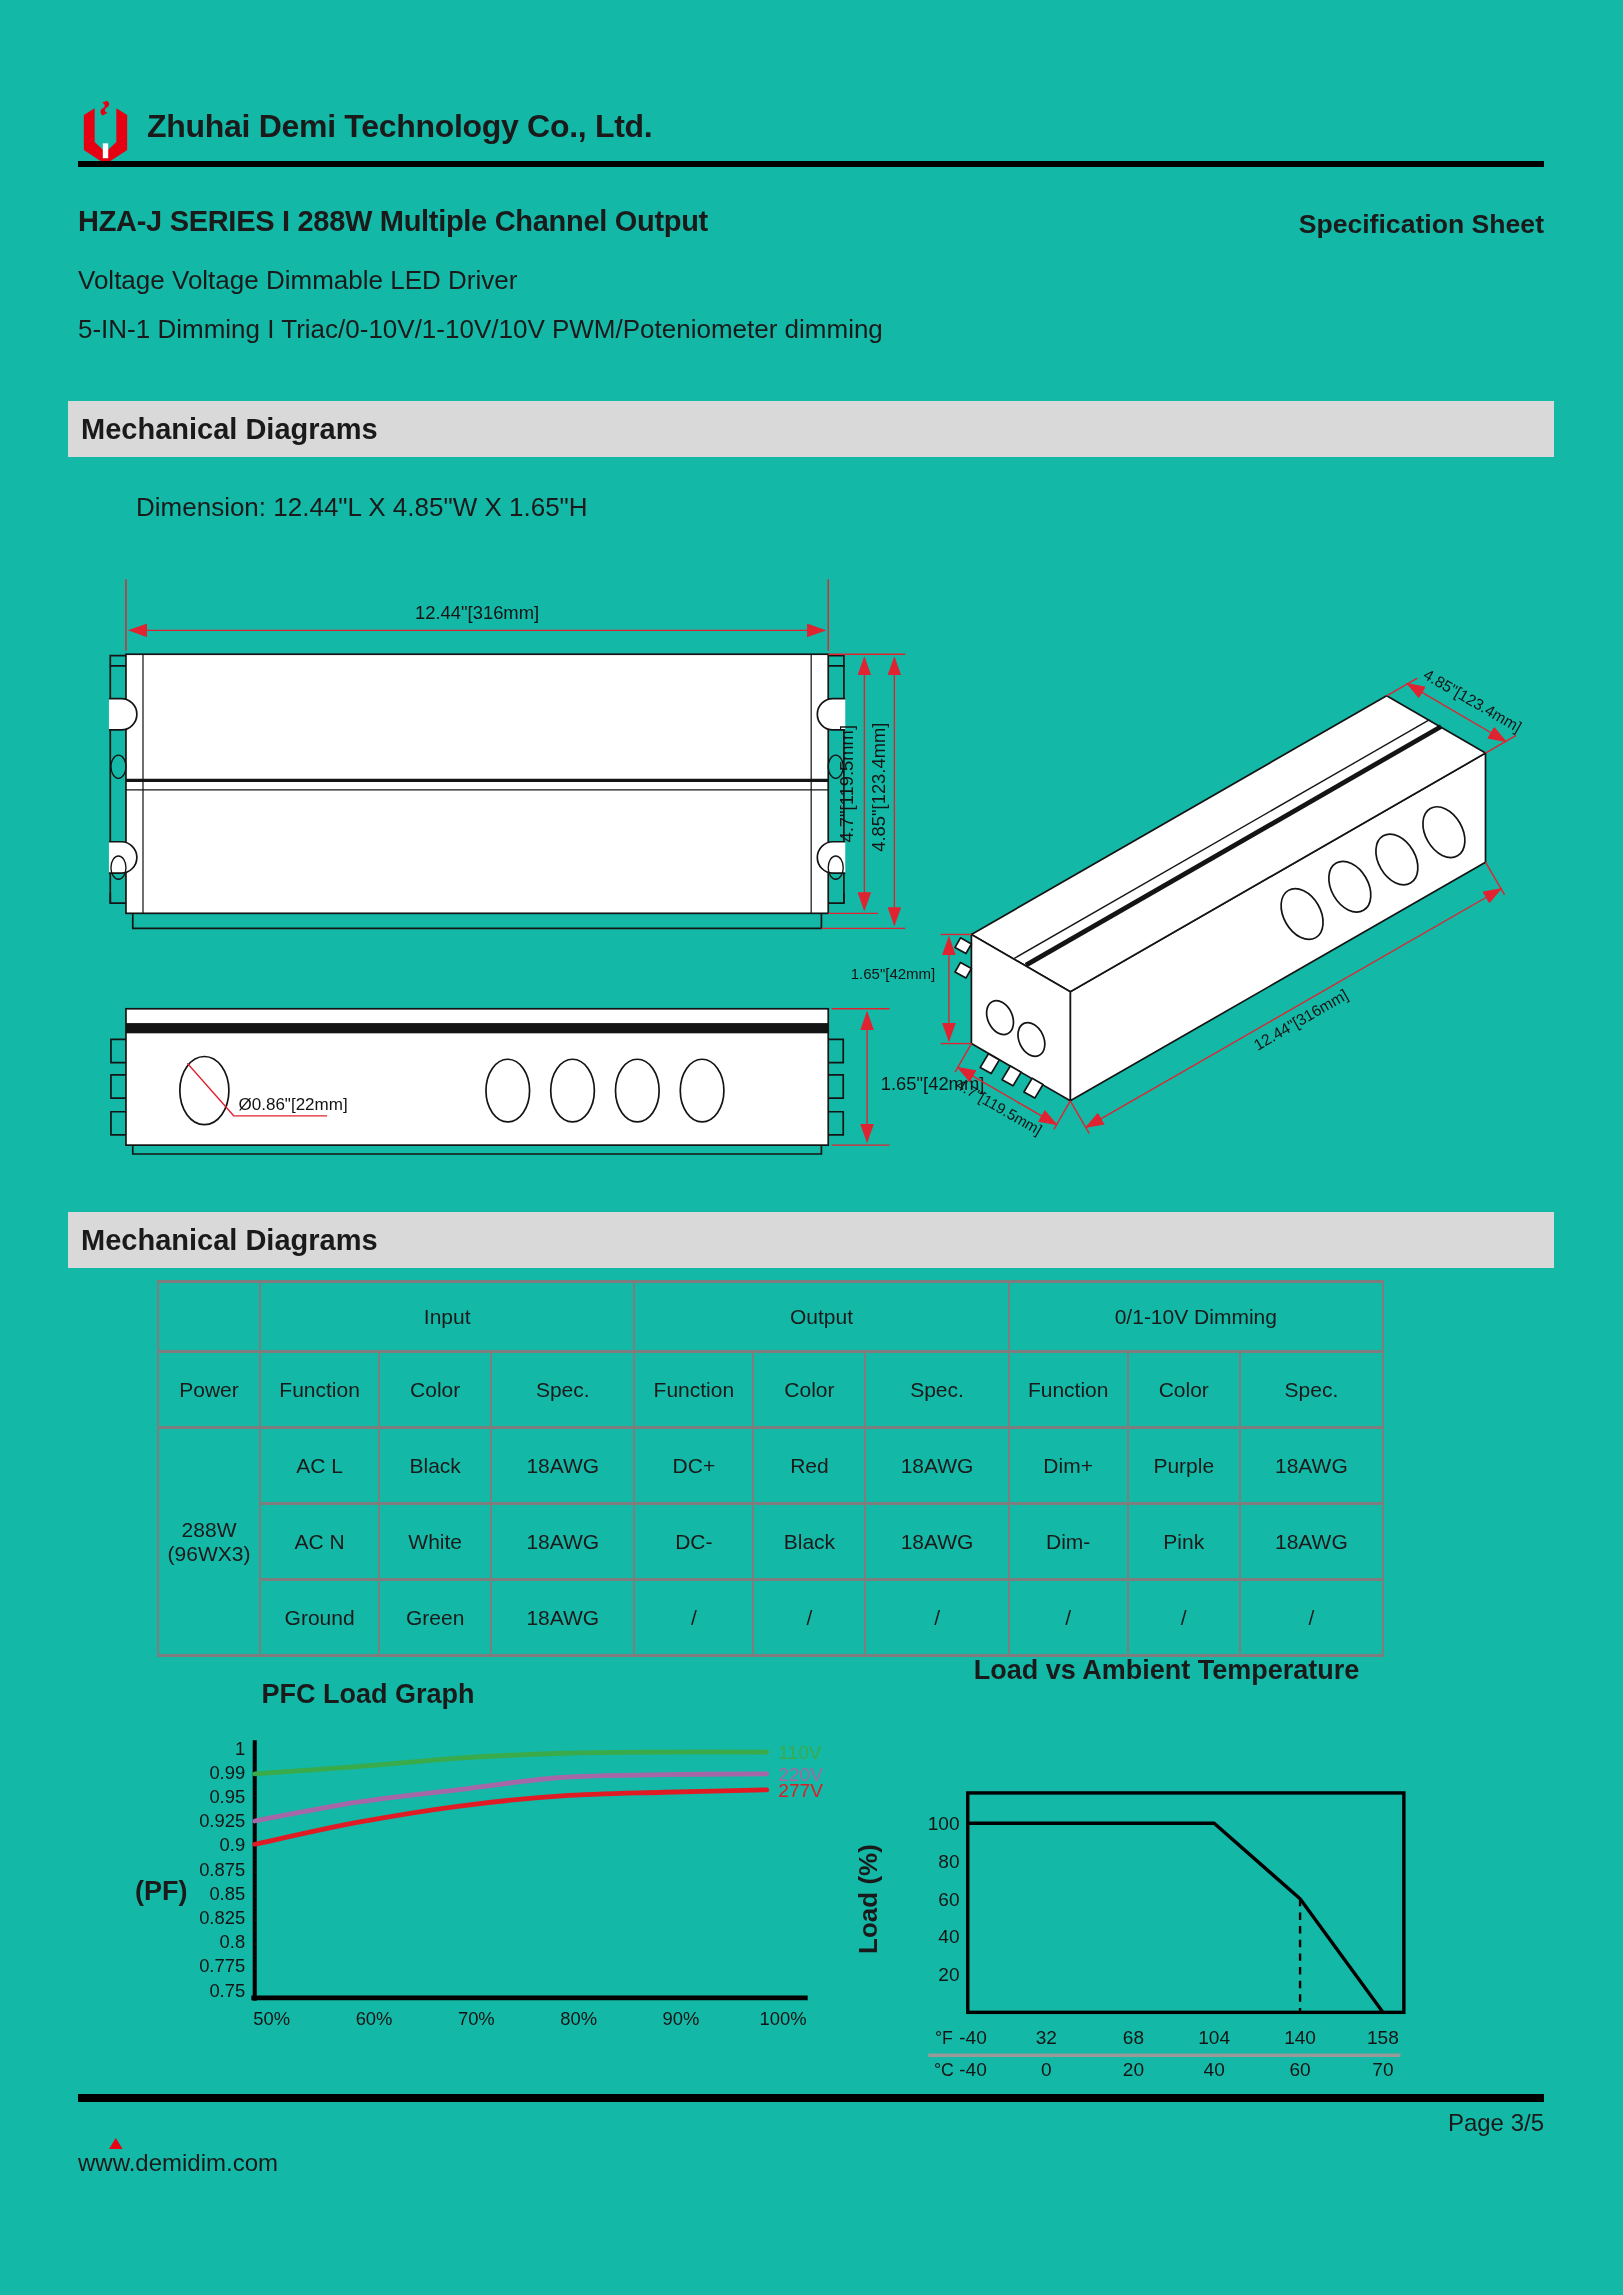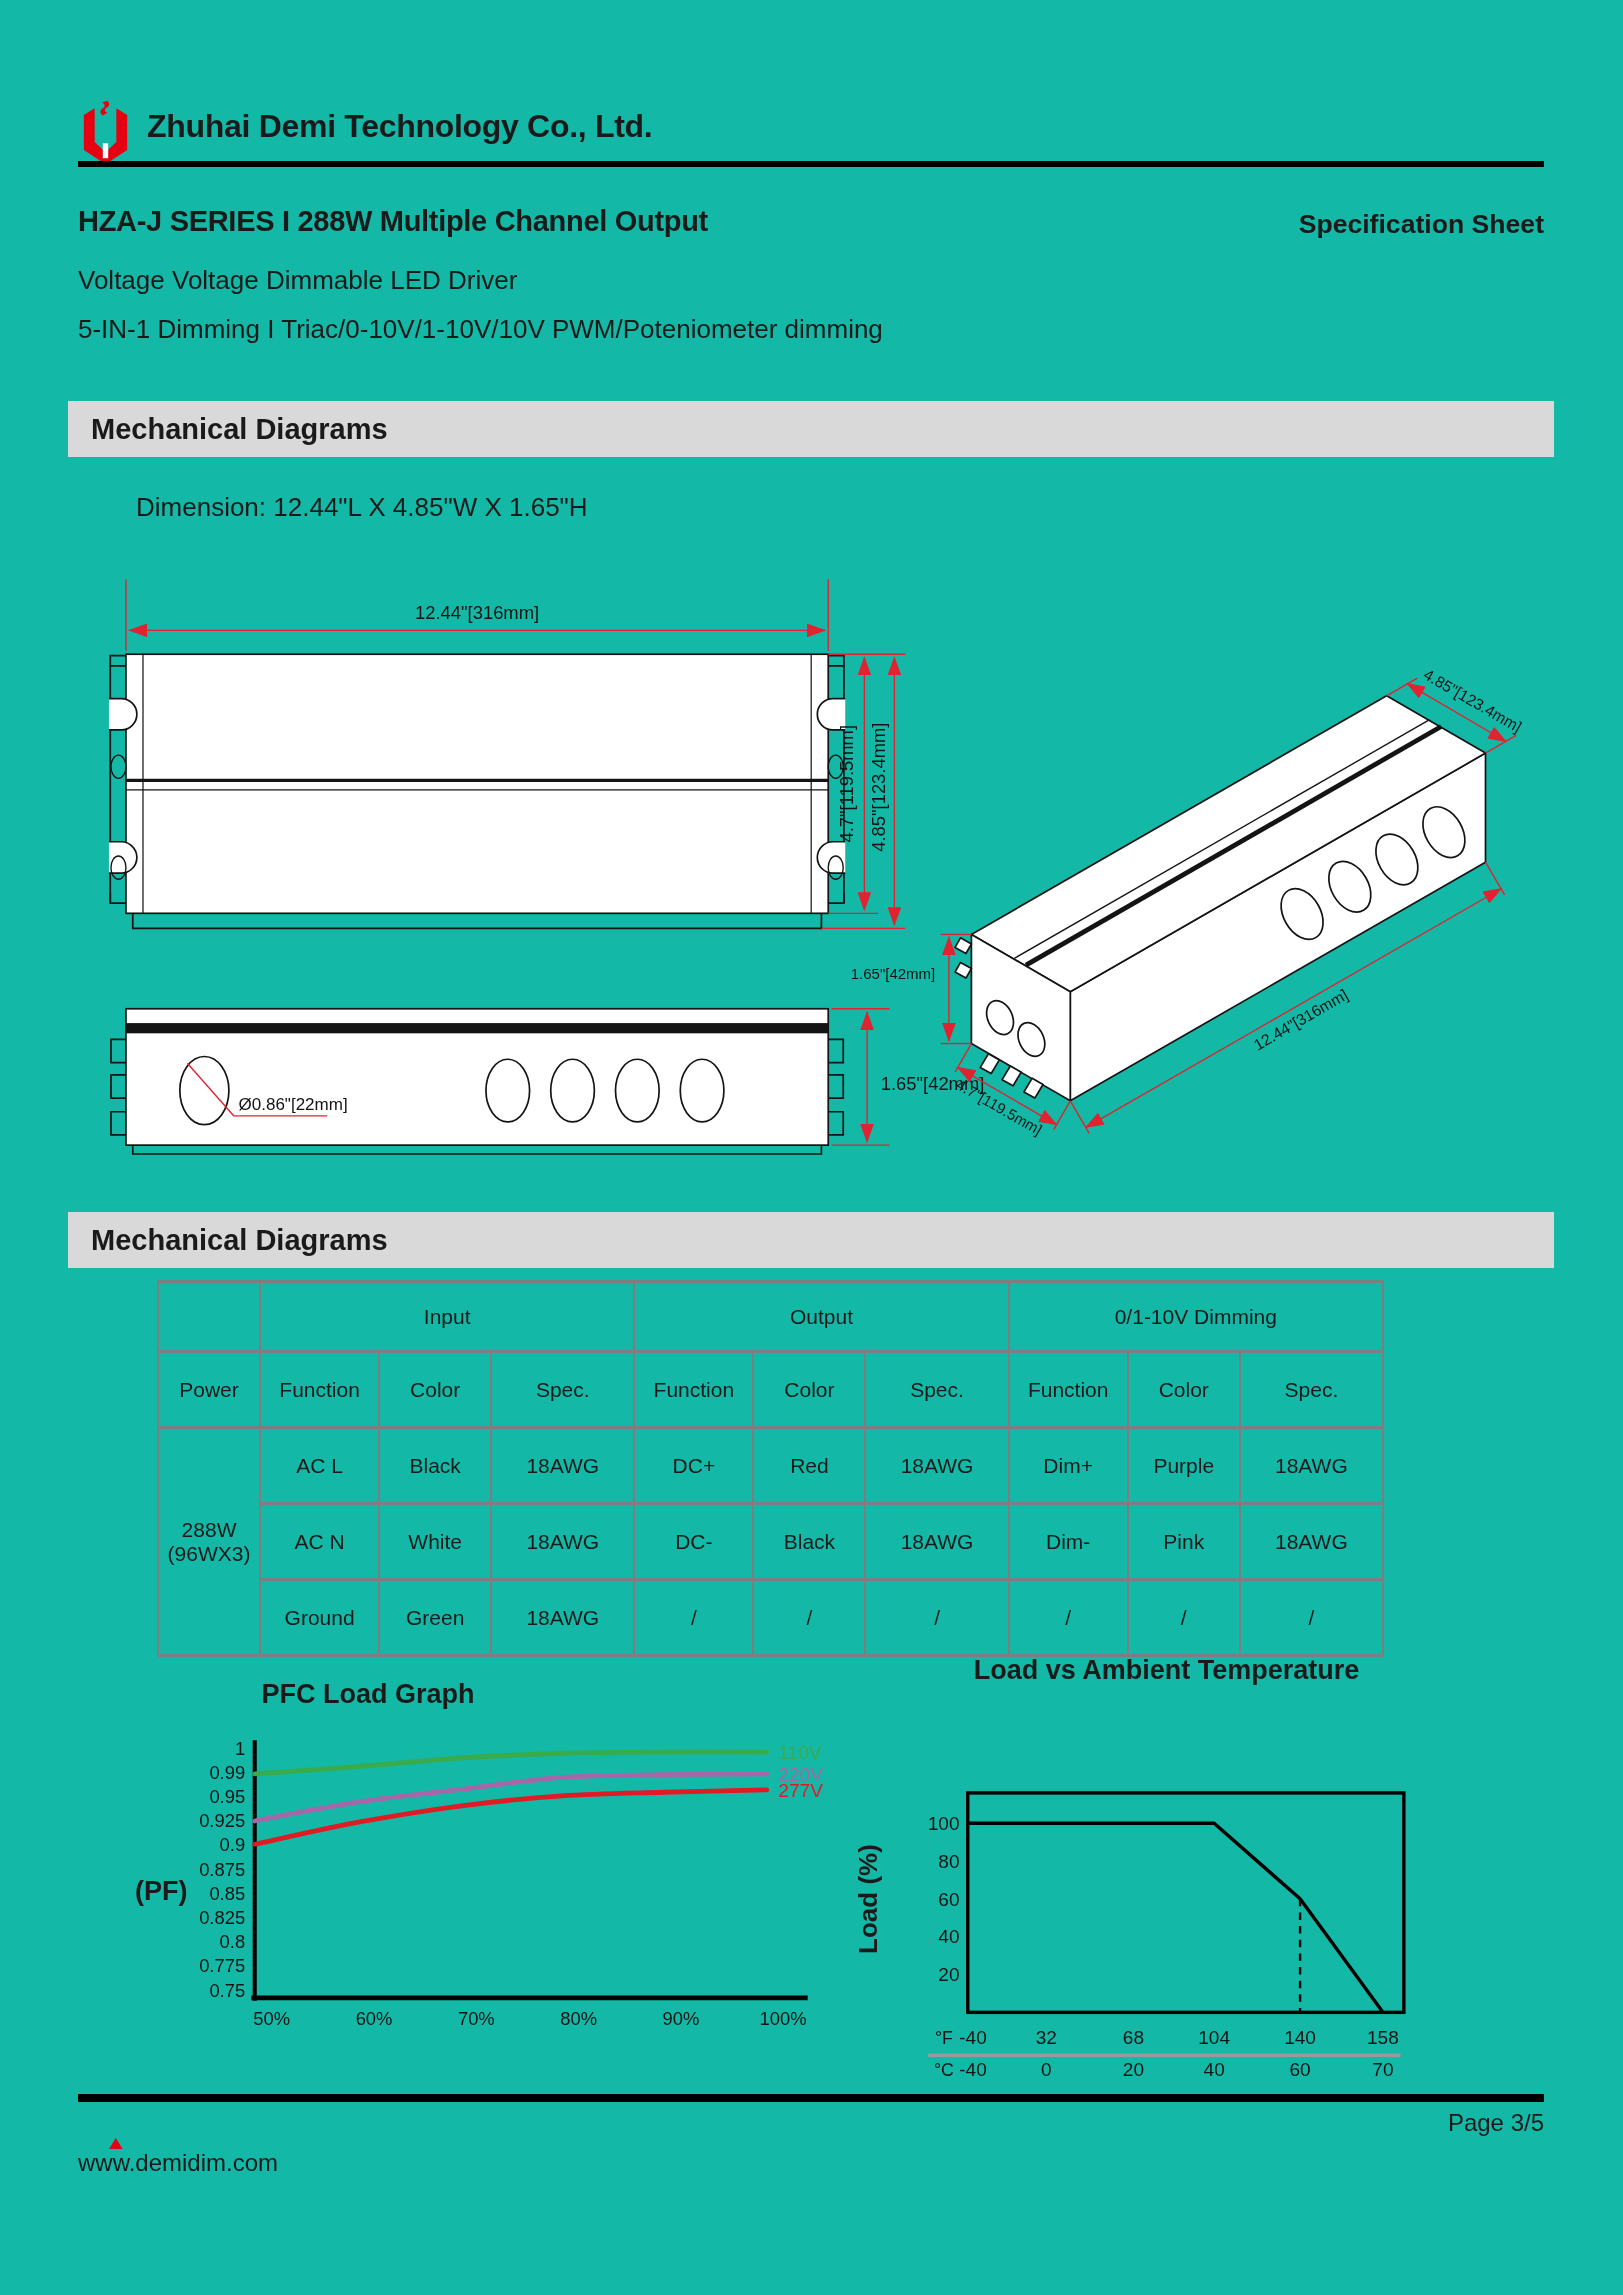--- a/index.html
+++ b/index.html
@@ -9,21 +9,21 @@
   
   .company{left:147px;top:108px;font-size:32px;font-weight:bold;letter-spacing:-0.3px;}
   .hrule{left:78px;top:161px;width:1466px;height:6.1px;background:#000;}
   
   .title{left:78px;top:205px;font-size:29px;font-weight:bold;letter-spacing:-0.3px;}
   .doctype{top:209px;right:79px;font-size:26.6px;font-weight:bold;}
   .subtitle{left:78px;top:265px;font-size:26px;}
   .dimline{left:78px;top:314px;font-size:26px;}
   
   .secbar{left:68px;width:1486px;height:56px;background:#d9d9d9;font-size:29px;
-          font-weight:bold;line-height:56px;padding-left:23px;box-sizing:border-box;}
+          font-weight:bold;line-height:56px;padding-left:13px;box-sizing:border-box;}
   .sec1{top:401px;}
   .sec2{top:1212px;}
   .dimnote{left:136px;top:492px;font-size:26px;}
   
   .wiretable{left:157px;top:1280px;width:1227px;border-collapse:collapse;table-layout:fixed;}
   .wiretable th,.wiretable td{border:2px solid #7e7e7e;border-top-width:3.4px;border-bottom-width:3.4px;
      text-align:center;vertical-align:middle;font-size:21px;font-weight:400;color:#1a1a1a;padding:0;}
   .wiretable tr.r1{height:70px;padding-left:48px;}
   .wiretable tr{height:76px;}
   

